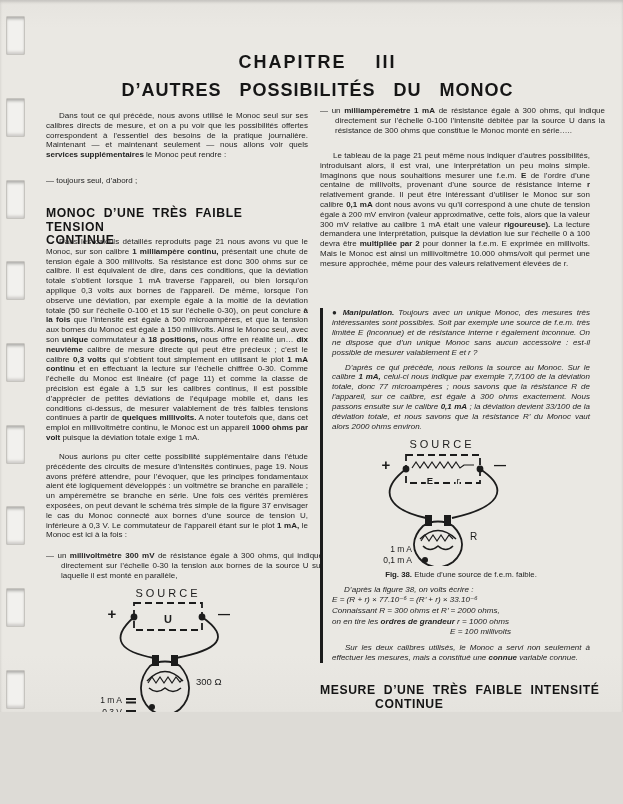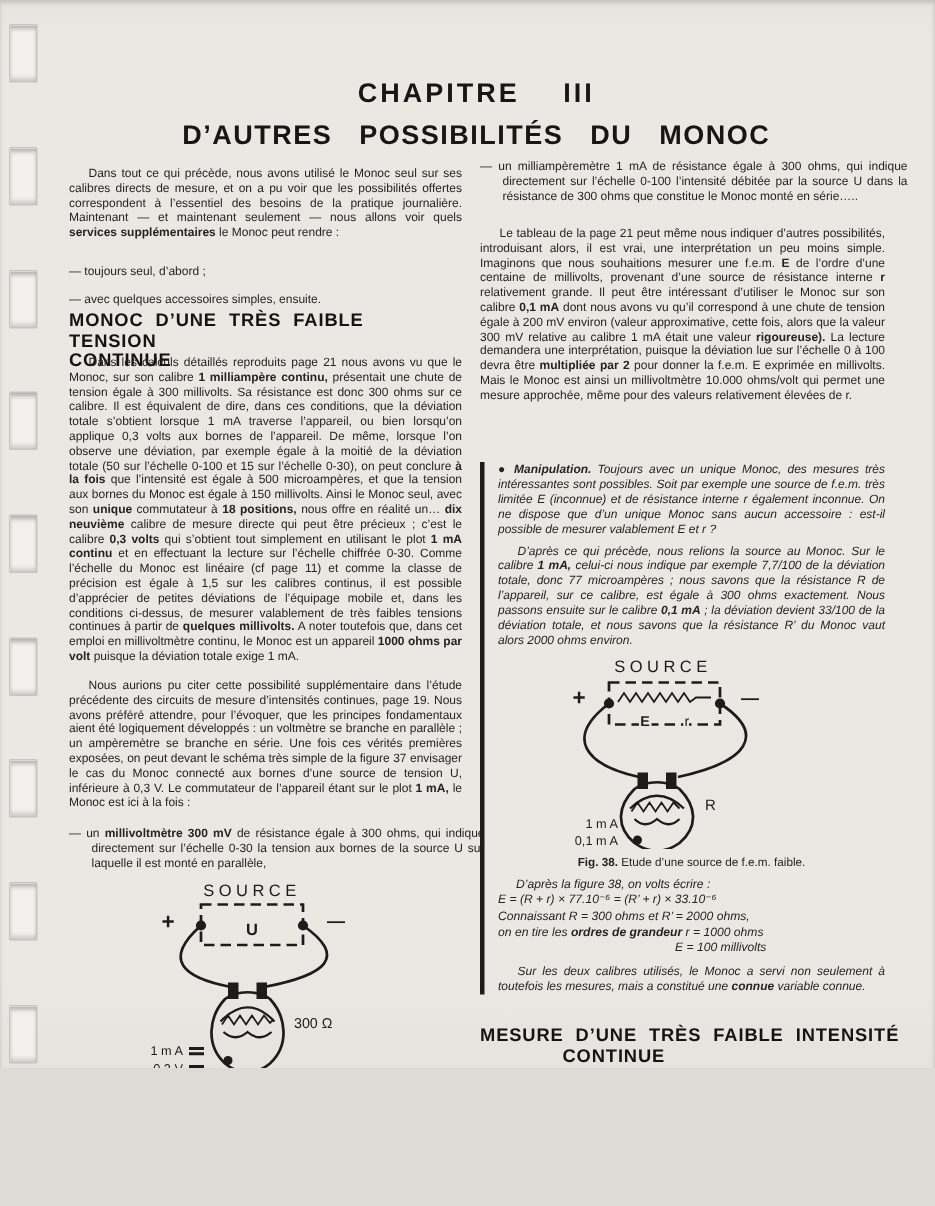--- a/index.html
+++ b/index.html
@@ -71,21 +71,20 @@
   <div class="hole" style="top:506px"></div>
   <div class="hole" style="top:588px"></div>
   <div class="hole" style="top:670px"></div>
   <div class="hole" style="top:752px"></div>
 
   <div class="title title-1">CHAPITRE III</div>
   <div class="title title-2">D’AUTRES POSSIBILITÉS DU MONOC</div>
 
   <p class="body ind abs col-l" style="top:111px"><span>Dans tout ce qui précède, nous avons utilisé le Monoc seul sur ses calibres directs de mesure, et on a pu voir que les possibilités offertes correspondent à l’essentiel des besoins de la pratique journalière. Maintenant — et maintenant seulement — nous allons voir quels </span><span style="font-weight: 700;">services supplémentaires</span><span> le Monoc peut rendre :</span></p>
   <p class="body hang abs col-l" style="top:176px">— toujours seul, d’abord ;</p>
-  <p class="body hang abs col-l" style="top:195px">— avec quelques accessoires simples, ensuite.</p>
 
   <h2 class="sec abs col-l" style="top:207px">MONOC D’UNE TRÈS FAIBLE TENSION
 CONTINUE</h2>
 
   <p class="body ind abs col-l" style="top:237px"><span>Dans les calculs détaillés reproduits page 21 nous avons vu que le Monoc, sur son calibre </span><span style="font-weight: 700;">1 milliampère continu,</span><span> présentait une chute de tension égale à 300 millivolts. Sa résistance est donc 300 ohms sur ce calibre. Il est équivalent de dire, dans ces conditions, que la déviation totale s’obtient lorsque 1 mA traverse l’appareil, ou bien lorsqu’on applique 0,3 volts aux bornes de l’appareil. De même, lorsque l’on observe une déviation, par exemple égale à la moitié de la déviation totale (50 sur l’échelle 0-100 et 15 sur l’échelle 0-30), on peut conclure </span><span style="font-weight: 700;">à la fois</span><span> que l’intensité est égale à 500 microampères, et que la tension aux bornes du Monoc est égale à 150 millivolts. Ainsi le Monoc seul, avec son </span><span style="font-weight: 700;">unique</span><span> commutateur à </span><span style="font-weight: 700;">18 positions,</span><span> nous offre en réalité un… </span><span style="font-weight: 700;">dix neuvième</span><span> calibre de mesure directe qui peut être précieux ; c’est le calibre </span><span style="font-weight: 700;">0,3 volts</span><span> qui s’obtient tout simplement en utilisant le plot </span><span style="font-weight: 700;">1 mA continu</span><span> et en effectuant la lecture sur l’échelle chiffrée 0-30. Comme l’échelle du Monoc est linéaire (cf page 11) et comme la classe de précision est égale à 1,5 sur les calibres continus, il est possible d’apprécier de petites déviations de l’équipage mobile et, dans les conditions ci-dessus, de mesurer valablement de très faibles tensions continues à partir de </span><span style="font-weight: 700;">quelques millivolts.</span><span> A noter toutefois que, dans cet emploi en millivoltmètre continu, le Monoc est un appareil </span><span style="font-weight: 700;">1000 ohms par volt</span><span> puisque la déviation totale exige 1 mA.</span></p>
   <p class="body ind abs col-l" style="top:452px"><span>Nous aurions pu citer cette possibilité supplémentaire dans l’étude précédente des circuits de mesure d’intensités continues, page 19. Nous avons préféré attendre, pour l’évoquer, que les principes fondamentaux aient été logiquement développés : un voltmètre se branche en parallèle ; un ampèremètre se branche en série. Une fois ces vérités premières exposées, on peut devant le schéma très simple de la figure 37 envisager le cas du Monoc connecté aux bornes d’une source de tension U, inférieure à 0,3 V. Le commutateur de l’appareil étant sur le plot </span><span style="font-weight: 700;">1 mA,</span><span> le Monoc est ici à la fois :</span></p>
   <p class="body hang2 abs col-l" style="top:551px"><span>— un </span><span style="font-weight: 700;">millivoltmètre 300 mV</span><span> de résistance égale à 300 ohms, qui indique directement sur l’échelle 0-30 la tension aux bornes de la source U sur laquelle il est monté en parallèle,</span></p>
 
   <svg class="abs" style="top:586px;left:72px" width="230" height="136" viewBox="0 0 230 136">
     <text x="96" y="11" font-size="11" letter-spacing="3" text-anchor="middle">SOURCE</text>
@@ -107,21 +106,21 @@
     <circle cx="80" cy="121" r="3" fill="#1c1c1c"></circle>
     <text x="50" y="117" font-size="8.5" text-anchor="end">1 m A</text>
     <rect x="54" y="112" width="10" height="2" fill="#1c1c1c"></rect>
     <rect x="54" y="115.5" width="10" height="2" fill="#1c1c1c"></rect>
     <text x="50" y="129" font-size="8.5" text-anchor="end">0,3 V</text>
     <rect x="54" y="124" width="10" height="2" fill="#1c1c1c"></rect>
     <rect x="54" y="127.5" width="10" height="2" fill="#1c1c1c"></rect>
   </svg>
   <div class="caption abs" style="top:727px;left:56px;width:248px"><span style="font-weight: 700;">Fig. 37.</span><span> Le MONOC utilisé en millivoltmètre.</span></div>
 
-  <p class="body hang2 abs col-r" style="top:106px"><span>— un </span><span style="font-weight: 400;">milliampèremètre 1 mA</span><span> de résistance égale à 300 ohms, qui indique directement sur l’échelle 0-100 l’intensité débitée par la source U dans la résistance de 300 ohms que constitue le Monoc monté en série…..</span></p>
+  <p class="body hang2 abs col-r" style="top:106px"><span>— un </span><span style="font-weight: 700;">milliampèremètre 1 mA</span><span> de résistance égale à 300 ohms, qui indique directement sur l’échelle 0-100 l’intensité débitée par la source U dans la résistance de 300 ohms que constitue le Monoc monté en série…..</span></p>
   <p class="body ind abs col-r" style="top:151px"><span>Le tableau de la page 21 peut même nous indiquer d’autres possibilités, introduisant alors, il est vrai, une interprétation un peu moins simple. Imaginons que nous souhaitions mesurer une f.e.m. </span><span style="font-weight: 700;">E</span><span> de l’ordre d’une centaine de millivolts, provenant d’une source de résistance interne </span><span style="font-weight: 700;">r</span><span> relativement grande. Il peut être intéressant d’utiliser le Monoc sur son calibre </span><span style="font-weight: 700;">0,1 mA</span><span> dont nous avons vu qu’il correspond à une chute de tension égale à 200 mV environ (valeur approximative, cette fois, alors que la valeur 300 mV relative au calibre 1 mA était une valeur </span><span style="font-weight: 700;">rigoureuse).</span><span> La lecture demandera une interprétation, puisque la déviation lue sur l’échelle 0 à 100 devra être </span><span style="font-weight: 700;">multipliée par 2</span><span> pour donner la f.e.m. E exprimée en millivolts. Mais le Monoc est ainsi un millivoltmètre 10.000 ohms/volt qui permet une mesure approchée, même pour des valeurs relativement élevées de r.</span></p>
 
   <div class="manip abs col-r" style="top:308px;width:258px">
     <p class="body"><span style="font-weight: 700;">●  </span><span style="font-weight: 700; font-style: italic;">Manipulation.</span><span style="font-style: italic;"> Toujours avec un unique Monoc, des mesures très intéressantes sont possibles. Soit par exemple une source de f.e.m. très limitée E (inconnue) et de résistance interne r également inconnue. On ne dispose que d’un unique Monoc sans aucun accessoire : est-il possible de mesurer valablement E et r ?</span></p>
     <p class="body ind" style="margin-top:5px"><span style="font-style: italic;">D’après ce qui précède, nous relions la source au Monoc. Sur le calibre </span><span style="font-weight: 700; font-style: italic;">1 mA,</span><span style="font-style: italic;"> celui-ci nous indique par exemple 7,7/100 de la déviation totale, donc 77 microampères ; nous savons que la résistance R de l’appareil, sur ce calibre, est égale à 300 ohms exactement. Nous passons ensuite sur le calibre </span><span style="font-weight: 700; font-style: italic;">0,1 mA</span><span style="font-style: italic;"> ; la déviation devient 33/100 de la déviation totale, et nous savons que la résistance R’ du Monoc vaut alors 2000 ohms environ.</span></p>
 
     <svg style="display:block;margin:6px 0 0 16px" width="220" height="128" viewBox="0 0 220 128">
       <text x="94" y="10" font-size="11" letter-spacing="3" text-anchor="middle">SOURCE</text>
       <rect x="58" y="17" width="74" height="28" fill="none" stroke="#1c1c1c" stroke-width="1.8" stroke-dasharray="7 4"></rect>
       <text x="38" y="32" font-size="15" font-weight="bold" text-anchor="middle">+</text>
@@ -147,21 +146,21 @@
     <div class="caption" style="margin-top:4px"><span style="font-weight: 700;">Fig. 38.</span><span> Etude d’une source de f.e.m. faible.</span></div>
 
     <div class="formulas" style="margin-top:6px">
       <div class="find">D’après la figure 38, on volts écrire :</div>
       <div>E = (R + r) × 77.10⁻⁶ = (R’ + r) × 33.10⁻⁶</div>
       <div>Connaissant R = 300 ohms et R’ = 2000 ohms,</div>
       <div><span style="font-style: italic;">on en tire les </span><span style="font-weight: 700; font-style: italic; text-align: right;">ordres de grandeur</span><span style="font-style: italic;"> r = 1000 ohms</span></div>
       <div class="shift">E = 100 millivolts</div>
     </div>
 
-    <p class="body ind" style="margin-top:5px"><span style="font-style: italic;">Sur les deux calibres utilisés, le Monoc a servi non seulement à toutefois les mesures, mais a constitué une </span><span style="font-weight: 700; font-style: italic;">connue</span><span style="font-style: italic;"> variable connue.</span></p>
+    <p class="body ind" style="margin-top:5px"><span style="font-style: italic;">Sur les deux calibres utilisés, le Monoc a servi non seulement à effectuer les mesures, mais a constitué une </span><span style="font-weight: 700; font-style: italic;">connue</span><span style="font-style: italic;"> variable connue.</span></p>
   </div>
 
   <h2 class="sec sec-hang abs col-r" style="top:684px">MESURE D’UNE TRÈS FAIBLE INTENSITÉ
 CONTINUE</h2>
   <p class="body ind abs col-r" style="top:719px"><span>Nous avons vu que le maximum de sensibilité des calibres </span><span style="font-weight: 700;">directs</span><span> du Monoc, en ampèremètre continu, était le calibre</span></p>
 
   <div class="pagenum">— 29 —</div>
 
 </div>
 

